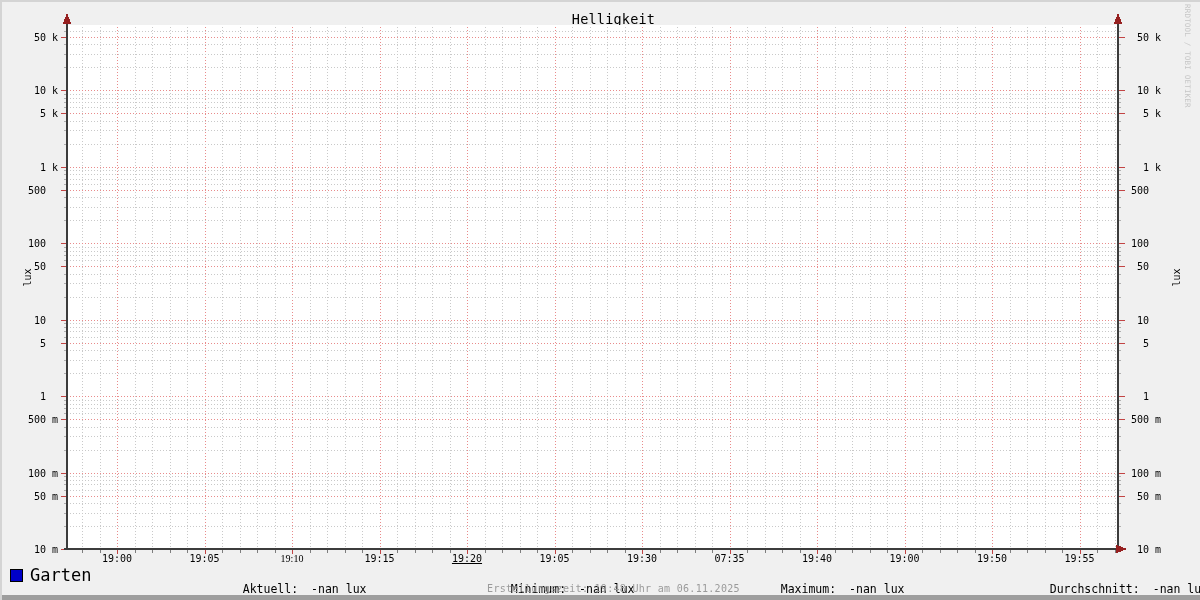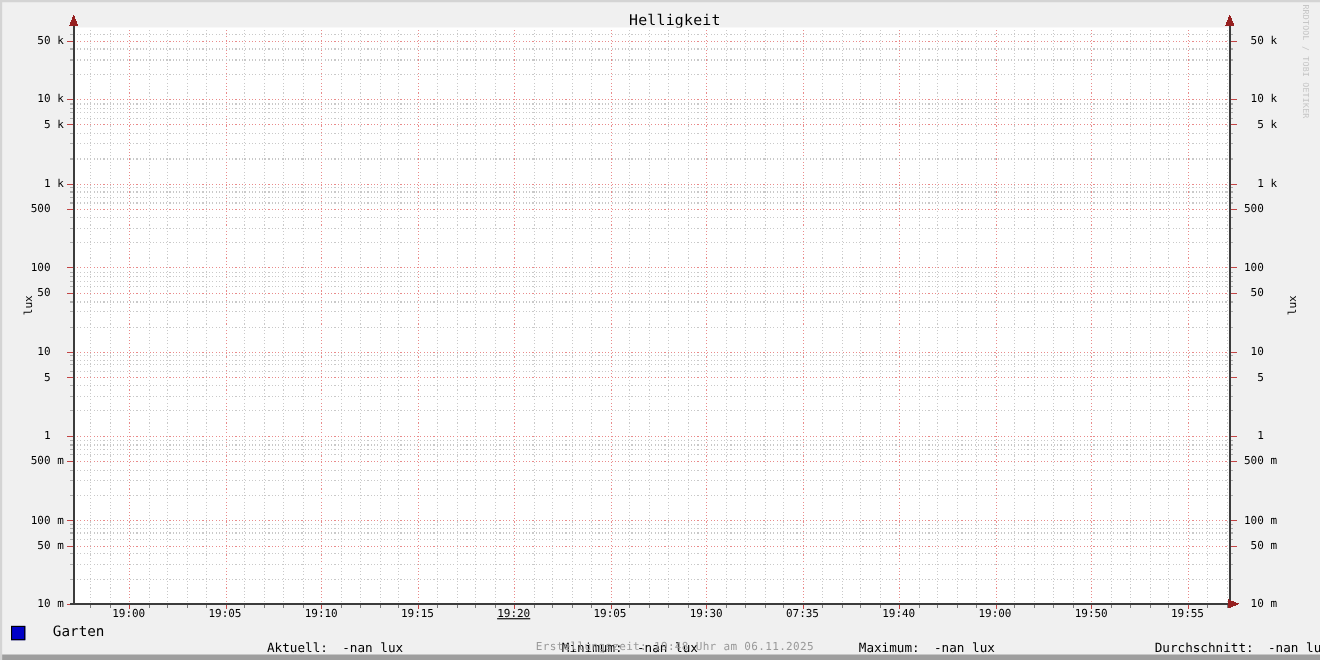--- a/index.html
+++ b/index.html
@@ -26,21 +26,21 @@
   .arrow{fill:#962020;stroke:none;}
   .ylab{position:absolute;font-size:10px;line-height:13px;white-space:pre;text-align:right;width:58px;}
   .xlab{position:absolute;font-size:10px;line-height:12px;white-space:pre;text-align:center;width:52px;top:553px;}
   .unit-label{
     position:absolute;width:40px;top:272px;text-align:center;font-size:10px;
     transform:rotate(-90deg);
   }
   .unit-left{left:7px;}
   .unit-right{left:1156px;}
   .legend-swatch{position:absolute;left:10px;top:569px;width:11px;height:11px;border:1px solid #000;}
-  .legend-label{position:absolute;left:48px;top:568px;font-size:13px;line-height:14px;}
+  .legend-label{position:absolute;left:30px;top:568px;font-size:17px;line-height:14px;}
   .stat{position:absolute;top:568px;font-size:11.5px;line-height:14px;white-space:pre;}
   .stat .s-val{margin-left:13px;}
   .footer-note{
     position:absolute;top:583px;left:0;width:100%;text-align:center;
     font-size:10px;letter-spacing:.3px;color:#9a9a9a;
   }
   .watermark{
     position:absolute;left:1183px;top:4px;
     writing-mode:vertical-rl;font-size:7.5px;letter-spacing:.2px;color:#c6c6c6;
   }
@@ -394,21 +394,21 @@
       <div class="ylab" style="left: 1103px; top: 336.5px;">5  </div>
       <div class="ylab" style="left: 1103px; top: 389.5px;">1  </div>
       <div class="ylab" style="left: 1103px; top: 412.5px;">500 m</div>
       <div class="ylab" style="left: 1103px; top: 466.5px;">100 m</div>
       <div class="ylab" style="left: 1103px; top: 489.5px;">50 m</div>
       <div class="ylab" style="left: 1103px; top: 542.5px;">10 m</div>
     </div>
   <div id="xlabels">
       <div class="xlab" style="left: 91px;">19:00</div>
       <div class="xlab" style="left: 178.5px;">19:05</div>
-      <div class="xlab" style="left: 266px;">19:10</div>
+      <div class="xlab" style="left: 266px; font-family: Liberation Serif, serif;">19:10</div>
       <div class="xlab" style="left: 353.5px;">19:15</div>
       <div class="xlab" style="left: 441px; text-decoration: underline;">19:20</div>
       <div class="xlab" style="left: 528.5px;">19:05</div>
       <div class="xlab" style="left: 616px;">19:30</div>
       <div class="xlab" style="left: 703.5px;">07:35</div>
       <div class="xlab" style="left: 791px;">19:40</div>
       <div class="xlab" style="left: 878.5px;">19:00</div>
       <div class="xlab" style="left: 966px;">19:50</div>
       <div class="xlab" style="left: 1053.5px;">19:55</div>
     </div>

